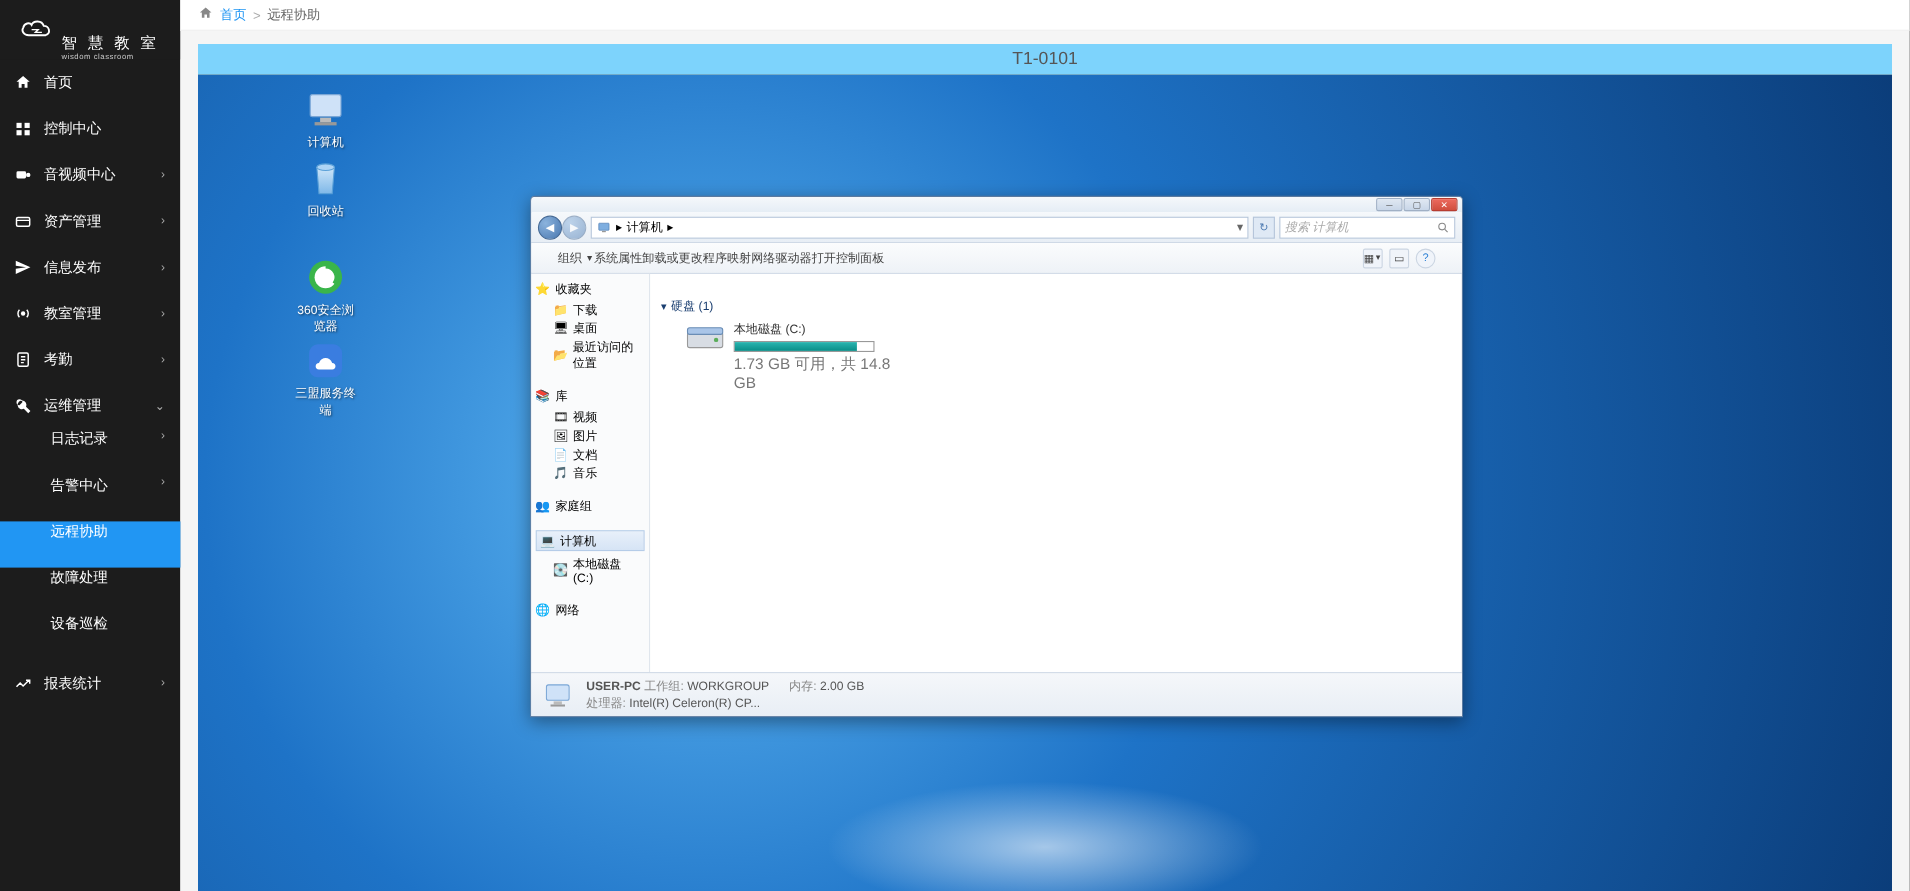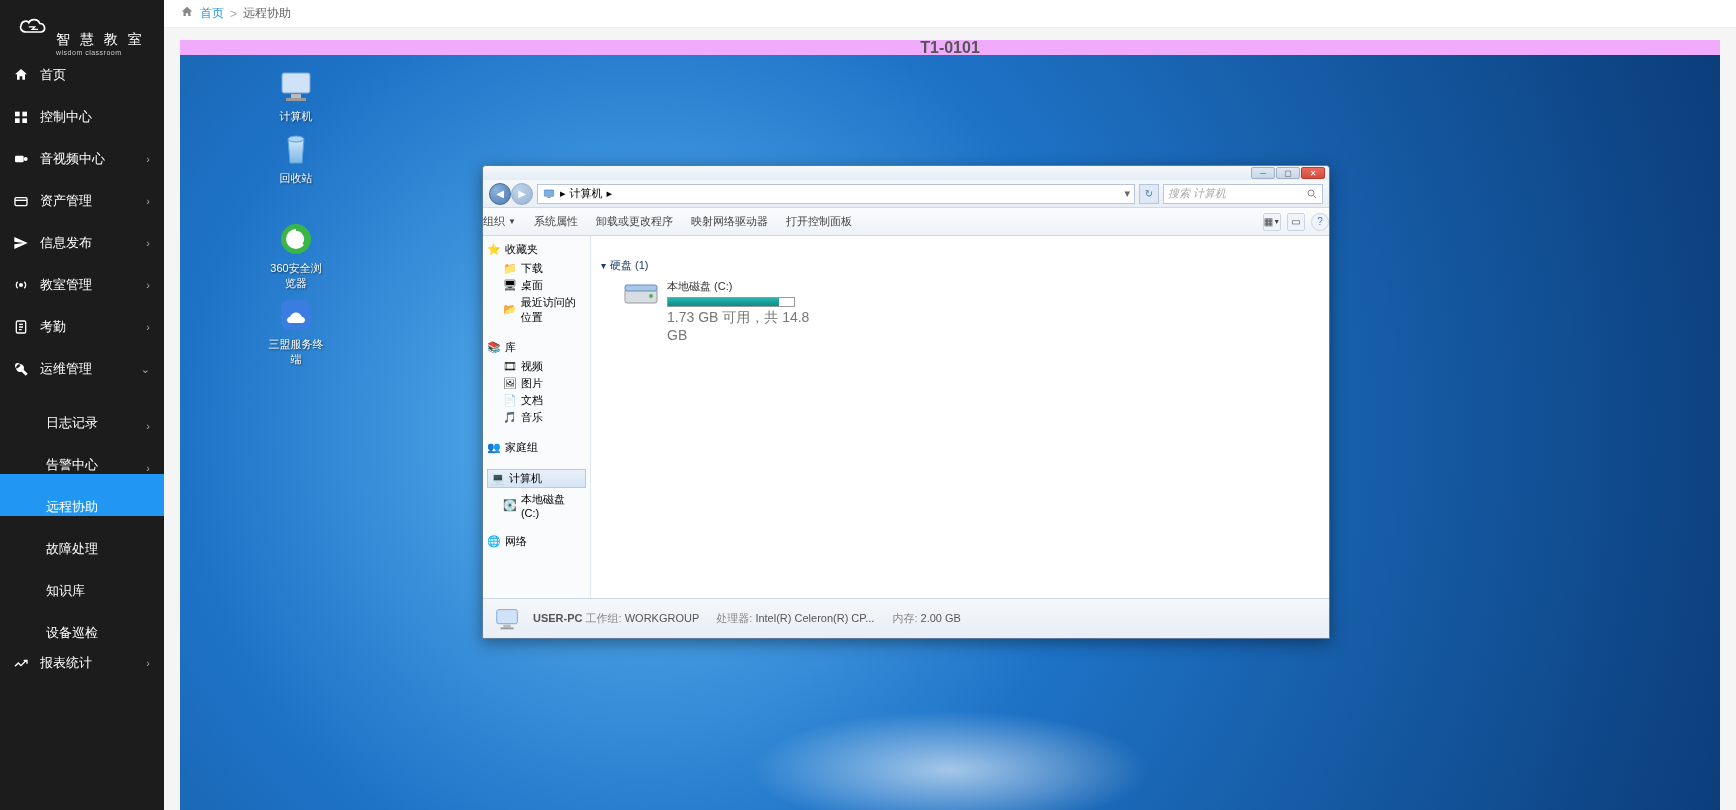--- a/index.html
+++ b/index.html
@@ -11,33 +11,33 @@
     .sidebar { width: 164px; background: #1c1c1c; color: #fff; display: flex; flex-direction: column; }
     .logo-area { height: 54px; display: flex; align-items: center; padding-left: 16px; background: #1c1c1c; gap: 6px; }
     .logo-icon { width: 34px; height: 24px; position: relative; }
     .logo-text { display: flex; flex-direction: column; margin-top: 32px; }
     .logo-title { font-size: 14px; letter-spacing: 3px; color: #fff; }
     .logo-sub { font-size: 7px; color: #ccc; letter-spacing: 0.5px; }
     
     .nav-item { height: 42px; display: flex; align-items: center; padding-left: 12px; color: #fff; cursor: pointer; font-size: 13px; position: relative; }
     .nav-item .icon { width: 18px; height: 18px; margin-right: 10px; display: inline-flex; align-items: center; justify-content: center; }
     .nav-item .chevron { position: absolute; right: 14px; font-size: 11px; color: #aaa; }
-    .nav-sub { height: 42px; display: flex; align-items: flex-end; padding-left: 46px; color: #fff; cursor: pointer; font-size: 13px; position: relative; }
+    .nav-sub { height: 42px; display: flex; align-items: flex-start; padding-left: 46px; color: #fff; cursor: pointer; font-size: 13px; position: relative; }
     .nav-sub .chevron { position: absolute; right: 14px; font-size: 11px; color: #aaa; }
     .nav-sub.active { background: #2196f3; }
     
     
     .main { flex: 1; display: flex; flex-direction: column; background: #f5f5f5; }
     .breadcrumb { height: 28px; background: #fff; display: flex; align-items: center; padding-left: 16px; font-size: 12px; color: #888; gap: 6px; border-bottom: 1px solid #eee;}
     .breadcrumb .bc-home { color: #2196f3; cursor: pointer; }
     .breadcrumb .bc-sep { color: #aaa; }
     .breadcrumb .bc-curr { color: #666; }
     
     .content { flex: 1; padding: 12px 16px 0 16px; display: flex; flex-direction: column; }
-    .room-header { height: 15px; background: #f0abfc; display: flex; align-items: center; justify-content: center; font-size: 16px; color: #555; font-weight: bold; }
+    .room-header { height: 28px; background: #7dd3fc; display: flex; align-items: center; justify-content: center; font-size: 16px; color: #555; font-weight: normal; }
     
     .remote-screen { flex: 1; background: #000; position: relative; overflow: hidden; }
     .desktop-bg { position: absolute; inset: 0; background: radial-gradient(circle at 30% 50%, #5fb8f4 0%, #1e73c7 40%, #0b3d7a 100%); }
     .desktop-flare { position: absolute; bottom: -20px; left: 50%; width: 400px; height: 120px; background: radial-gradient(ellipse at center, rgba(255,255,255,0.6) 0%, rgba(255,255,255,0) 70%); transform: translateX(-50%);}
     
     .desktop-icon { position: absolute; left: 86px; display: flex; flex-direction: column; align-items: center; cursor: pointer; width: 60px; }
     .desktop-icon .di-img { width: 40px; height: 40px; display:flex; align-items:center; justify-content:center;}
     .desktop-icon .di-label { color: #fff; font-size: 11px; text-align: center; margin-top: 2px; text-shadow: 1px 1px 2px rgba(0,0,0,0.6); }
     
     
@@ -47,21 +47,21 @@
     .exp-winbtn.close { background: linear-gradient(#ec6a5e, #d04e3e); color:#fff; border-color:#b83d30;}
     
     .exp-addressbar { height: 28px; background: linear-gradient(#f5f8fb, #e8eef5); display:flex; align-items:center; padding:0 6px; gap:4px; border-bottom:1px solid #cfd9e6;}
     .exp-navbtns { display:flex; gap:0px;}
     .exp-navbtn { width:22px; height:22px; border-radius:50%; background: radial-gradient(circle at 30% 30%, #8bb3dd, #4a78b0); border:1px solid #466a95; cursor:pointer; display:flex; align-items:center; justify-content:center; color:#fff; font-size:10px;}
     .exp-navbtn.fwd { opacity:0.5;}
     .exp-address { flex:1; height:20px; background:#fff; border:1px solid #b5c5da; display:flex; align-items:center; padding:0 4px; font-size:11px; gap:4px;}
     .exp-refresh { width:20px; height:20px; background:#dfe9f5; border:1px solid #b5c5da; display:flex; align-items:center; justify-content:center; font-size:10px; color:#4a78b0;}
     .exp-search { width:160px; height:20px; background:#fff; border:1px solid #b5c5da; display:flex; align-items:center; padding:0 4px; font-size:11px; color:#aaa; font-style:italic; justify-content:space-between;}
     
-    .exp-toolbar { height: 28px; background: linear-gradient(#fbfcfd, #eef2f7); border-bottom:1px solid #cfd9e6; display:flex; align-items:center; padding:0 0; font-size:11px; color:#444; gap:18px;}
+    .exp-toolbar { height: 28px; background: linear-gradient(#fbfcfd, #eef2f7); border-bottom:1px solid #cfd9e6; display:flex; align-items:center; padding:0 24px; font-size:11px; color:#444; }
     .exp-toolbar .tb-item { cursor:pointer; display:flex; align-items:center; gap:3px;}
     .exp-toolbar-right { margin-left:auto; display:flex; gap:6px; align-items:center;}
     .exp-toolicon { width:18px; height:18px; border:1px solid #cbd5e2; background:#f0f4fa; display:flex; align-items:center; justify-content:center; font-size:10px; border-radius:2px;}
     
     .exp-body { flex:1; display:flex; }
     .exp-tree { width:108px; background:#fafbfc; border-right:1px solid #e0e6ed; padding:6px 4px; font-size:11px; overflow:hidden;}
     .tree-section { margin-bottom: 14px;}
     .tree-head { display:flex; align-items:center; gap:4px; margin-bottom:3px; cursor:pointer;}
     .tree-item { display:flex; align-items:center; gap:4px; padding:1px 0 1px 16px; cursor:pointer;}
     .tree-item.selected { background: linear-gradient(#e8f0fa, #d6e4f5); border:1px solid #b5cce8; padding-left:15px;}
@@ -74,21 +74,21 @@
     .drive-icon { width:36px; height:28px;}
     .drive-info { flex:1;}
     .drive-name { color:#333; font-size:11px; margin-bottom:3px;}
     .drive-bar { width:128px; height:10px; border:1px solid #999; background:#fff; position:relative; margin-bottom:2px;}
     .drive-fill { height:100%; background: linear-gradient(#2ab5b0, #0a8e88);}
     .drive-text { font-size:14px; color:#777;}
     
     .exp-statusbar { height:40px; background: linear-gradient(#f5f7fa, #e8eef5); border-top:1px solid #cfd9e6; display:flex; align-items:center; padding:4px 10px; gap:10px; font-size:11px;}
     .status-icon{ width:30px; height:30px;}
     .status-text{ display:flex; gap:18px; color:#555;}
-    .status-col{ display:flex; flex-direction:row; gap:17px;}
+    .status-col{ display:flex; flex-direction:column; gap:1px;}
     .status-label{ color:#888;}
   </style>
 </head>
 <body>
 
 <div class="app">
 
   <div class="sidebar">
     <div class="logo-area">
       <div class="logo-icon">
@@ -186,23 +186,20 @@
         </div>
         <div class="nav-sub">
           <span>告警中心</span>
           <span class="chevron">›</span>
         </div>
         <div class="nav-sub active">
           <span>远程协助</span>
         </div>
         <div class="nav-sub">
           <span>故障处理</span>
-        </div>
-        <div class="nav-sub">
-          <span>知识库</span>
         </div>
         <div class="nav-sub">
           <span>设备巡检</span>
         </div>
         <div class="nav-item">
           <span class="icon">
             <svg width="16" height="16" viewBox="0 0 24 24">
               <path fill="none" stroke="#fff" stroke-width="2" d="M3 17l5-5 4 4 8-8M16 8h5v5"></path>
             </svg>
           </span>

